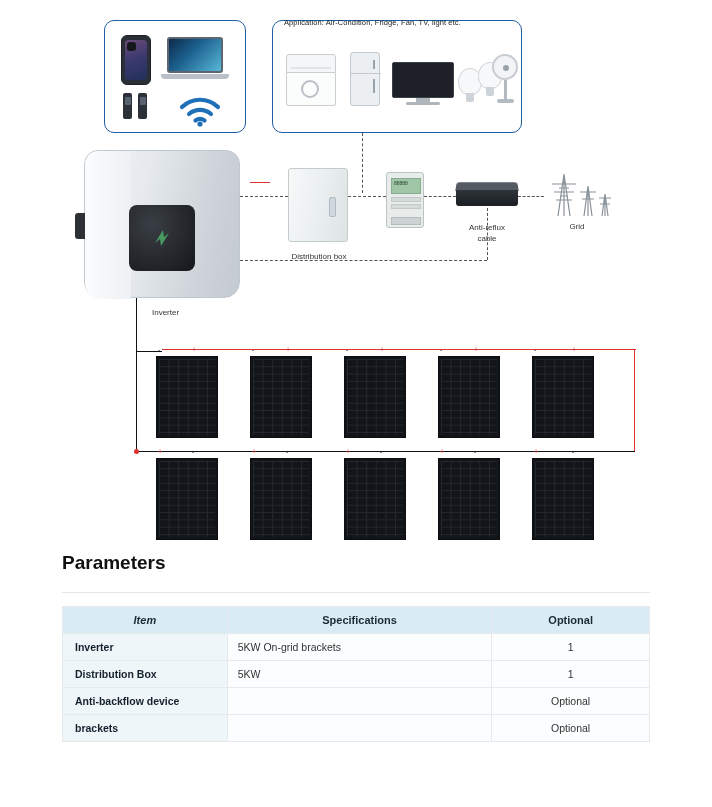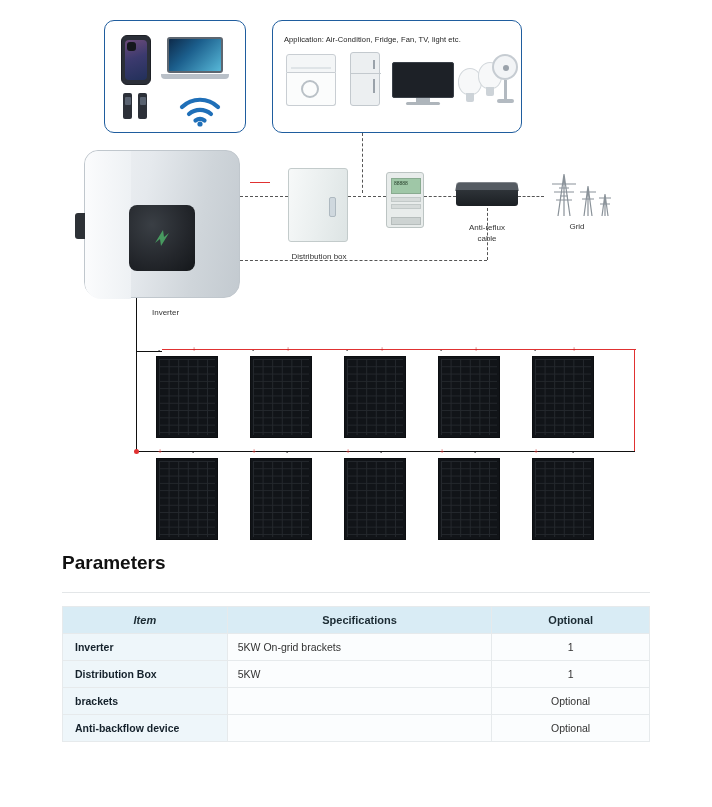--- a/index.html
+++ b/index.html
@@ -58,21 +58,21 @@
     background: #596270; border-radius: 1px;
   }
   #mod1 { left: 18px; }
   #mod2 { left: 33px; }
   .wifi { position: absolute; left: 72px; top: 72px; width: 46px; height: 34px; }
   .wifi svg { display: block; }
 
   
   #app-box { left: 272px; top: 20px; width: 250px; height: 113px; }
   #app-label {
-    position: absolute; left: 284px; top: 35px; width: 230px;
+    position: absolute; left: 284px; top: 18px; width: 230px;
     font-size: 7.5px; color: #222; letter-spacing: .1px;
   }
   
   .ac { position: absolute; left: 286px; top: 54px; width: 50px; height: 52px; }
   .ac-top {
     position: absolute; left: 0; top: 0; width: 50px; height: 19px;
     background: #f4f6f7; border: 1px solid #c9ced3; border-radius: 3px 3px 0 0;
   }
   .ac-top:after {
     content:""; position:absolute; left:4px; bottom:3px; right:4px; height:2px; background:#dfe4e7;
@@ -485,25 +485,25 @@
         <td class="c1">Inverter</td>
         <td class="c2">5KW On-grid brackets</td>
         <td class="c3">1</td>
       </tr>
       <tr>
         <td class="c1">Distribution Box</td>
         <td class="c2">5KW</td>
         <td class="c3">1</td>
       </tr>
       <tr>
-        <td class="c1">brackets</td>
+        <td class="c1">Anti-backflow device</td>
         <td class="c2"></td>
         <td class="c3">Optional</td>
       </tr>
       <tr>
-        <td class="c1">Anti-backflow device</td>
+        <td class="c1">brackets</td>
         <td class="c2"></td>
         <td class="c3">Optional</td>
       </tr>
     </tbody>
   </table>
 
 </div>
 
 </body></html>

